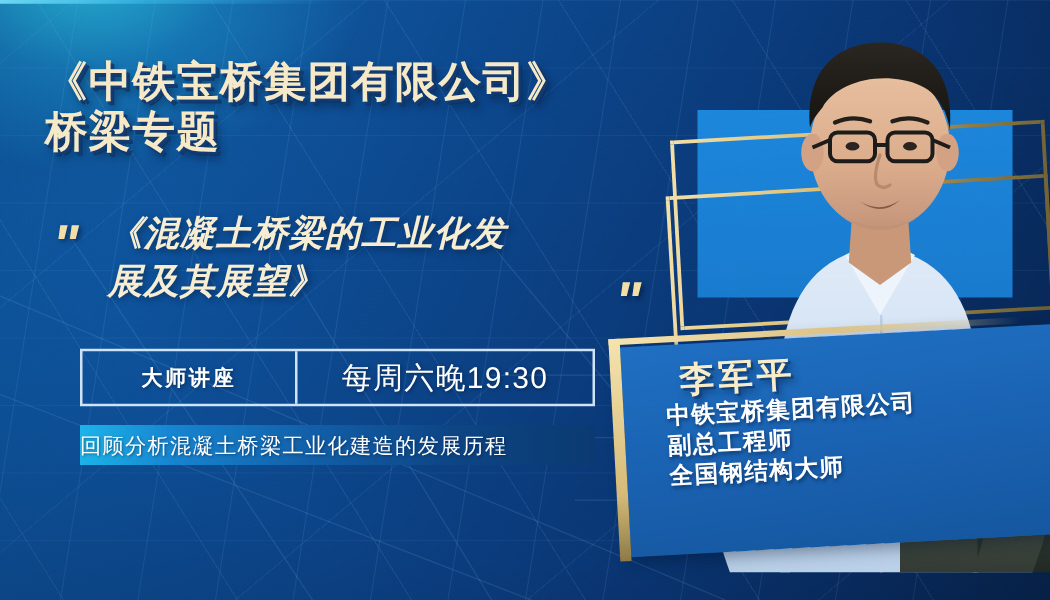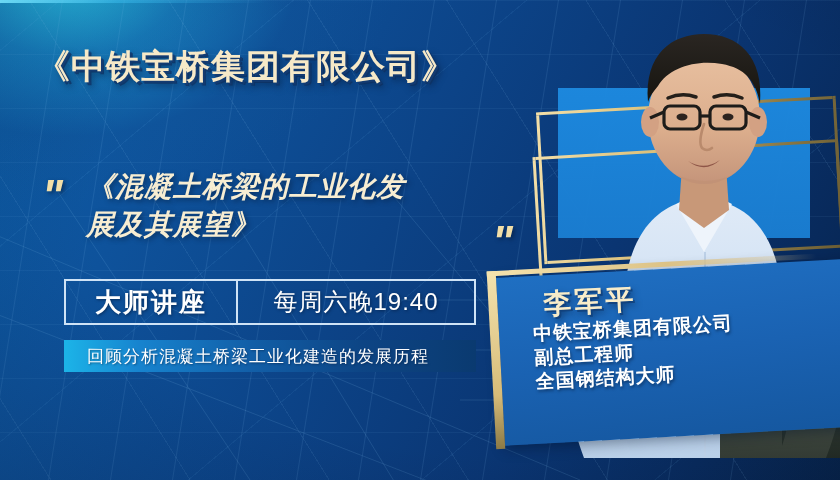--- a/index.html
+++ b/index.html
@@ -140,33 +140,33 @@
     position:absolute; left:64px; top:279px; width:412px; height:46px;
     border:2px solid #cfe3f6;
     display:flex; align-items:stretch; z-index:6;
   }
   .sched .cell{
     display:flex; align-items:center; justify-content:center;
     color:#ffffff;
     text-shadow:1px 1px 3px rgba(5,25,55,.6);
   }
   .sched .c1{
-    width:172px; font-size:26px; font-weight:bold; letter-spacing:2px;
+    width:172px; font-size:17px; font-weight:bold; letter-spacing:2px;
     border-right:2px solid #cfe3f6;
   }
   .sched .c2{ flex:1; font-size:24px; letter-spacing:1px; }
 
   
   .subbar{
     position:absolute; left:64px; top:340px; width:412px; height:32px;
     background:linear-gradient(90deg,#1cb4e8 0%,#1784cf 18%,#125fa8 45%,#0d4585 72%,#0a3a70 100%);
     display:flex; align-items:center; z-index:6;
   }
   .subbar span{
-    color:#ffffff; font-size:17px; padding-left:23px; letter-spacing:1px;
+    color:#ffffff; font-size:17px; padding-left:0; letter-spacing:1px;
     text-shadow:1px 1px 2px rgba(5,25,55,.5);
     white-space:nowrap;
   }
 
   
   .speaker{
     position:absolute; left:496px; top:278px; width:360px; height:168px;
     background:linear-gradient(175deg,#1f6fc2 0%,#1a62b2 50%,#15579f 100%);
     transform:rotate(-3.1deg);
     transform-origin:left top;
@@ -307,32 +307,33 @@
         <circle cx="181" cy="272" r="3"></circle>
         <circle cx="181" cy="316" r="3"></circle>
         <circle cx="181" cy="360" r="3"></circle>
       </g>
       <path d="M181,246 L181,452" stroke="#bcd0e7" stroke-width="2" fill="none"></path>
     </svg>
   </div>
 
   <div class="headline">
     <span class="l1">《中铁宝桥集团有限公司》</span>
+    <span class="l2">桥梁专题</span>
   </div>
 
   <div class="quote-wrap">
     <span class="qmark open">"</span>
     <div class="quote-text">《混凝土桥梁的工业化发
 展及其展望》</div>
     <span class="qmark close">"</span>
   </div>
 
   <div class="sched">
     <div class="cell c1">大师讲座</div>
-    <div class="cell c2">每周六晚19:40</div>
+    <div class="cell c2">每周六晚19:30</div>
   </div>
 
   <div class="subbar">
     <span>回顾分析混凝土桥梁工业化建造的发展历程</span>
   </div>
 
   <div class="speaker">
     <div class="sp-inner">
       <div class="sp-name">李军平</div>
       <div class="sp-line">中铁宝桥集团有限公司</div>

